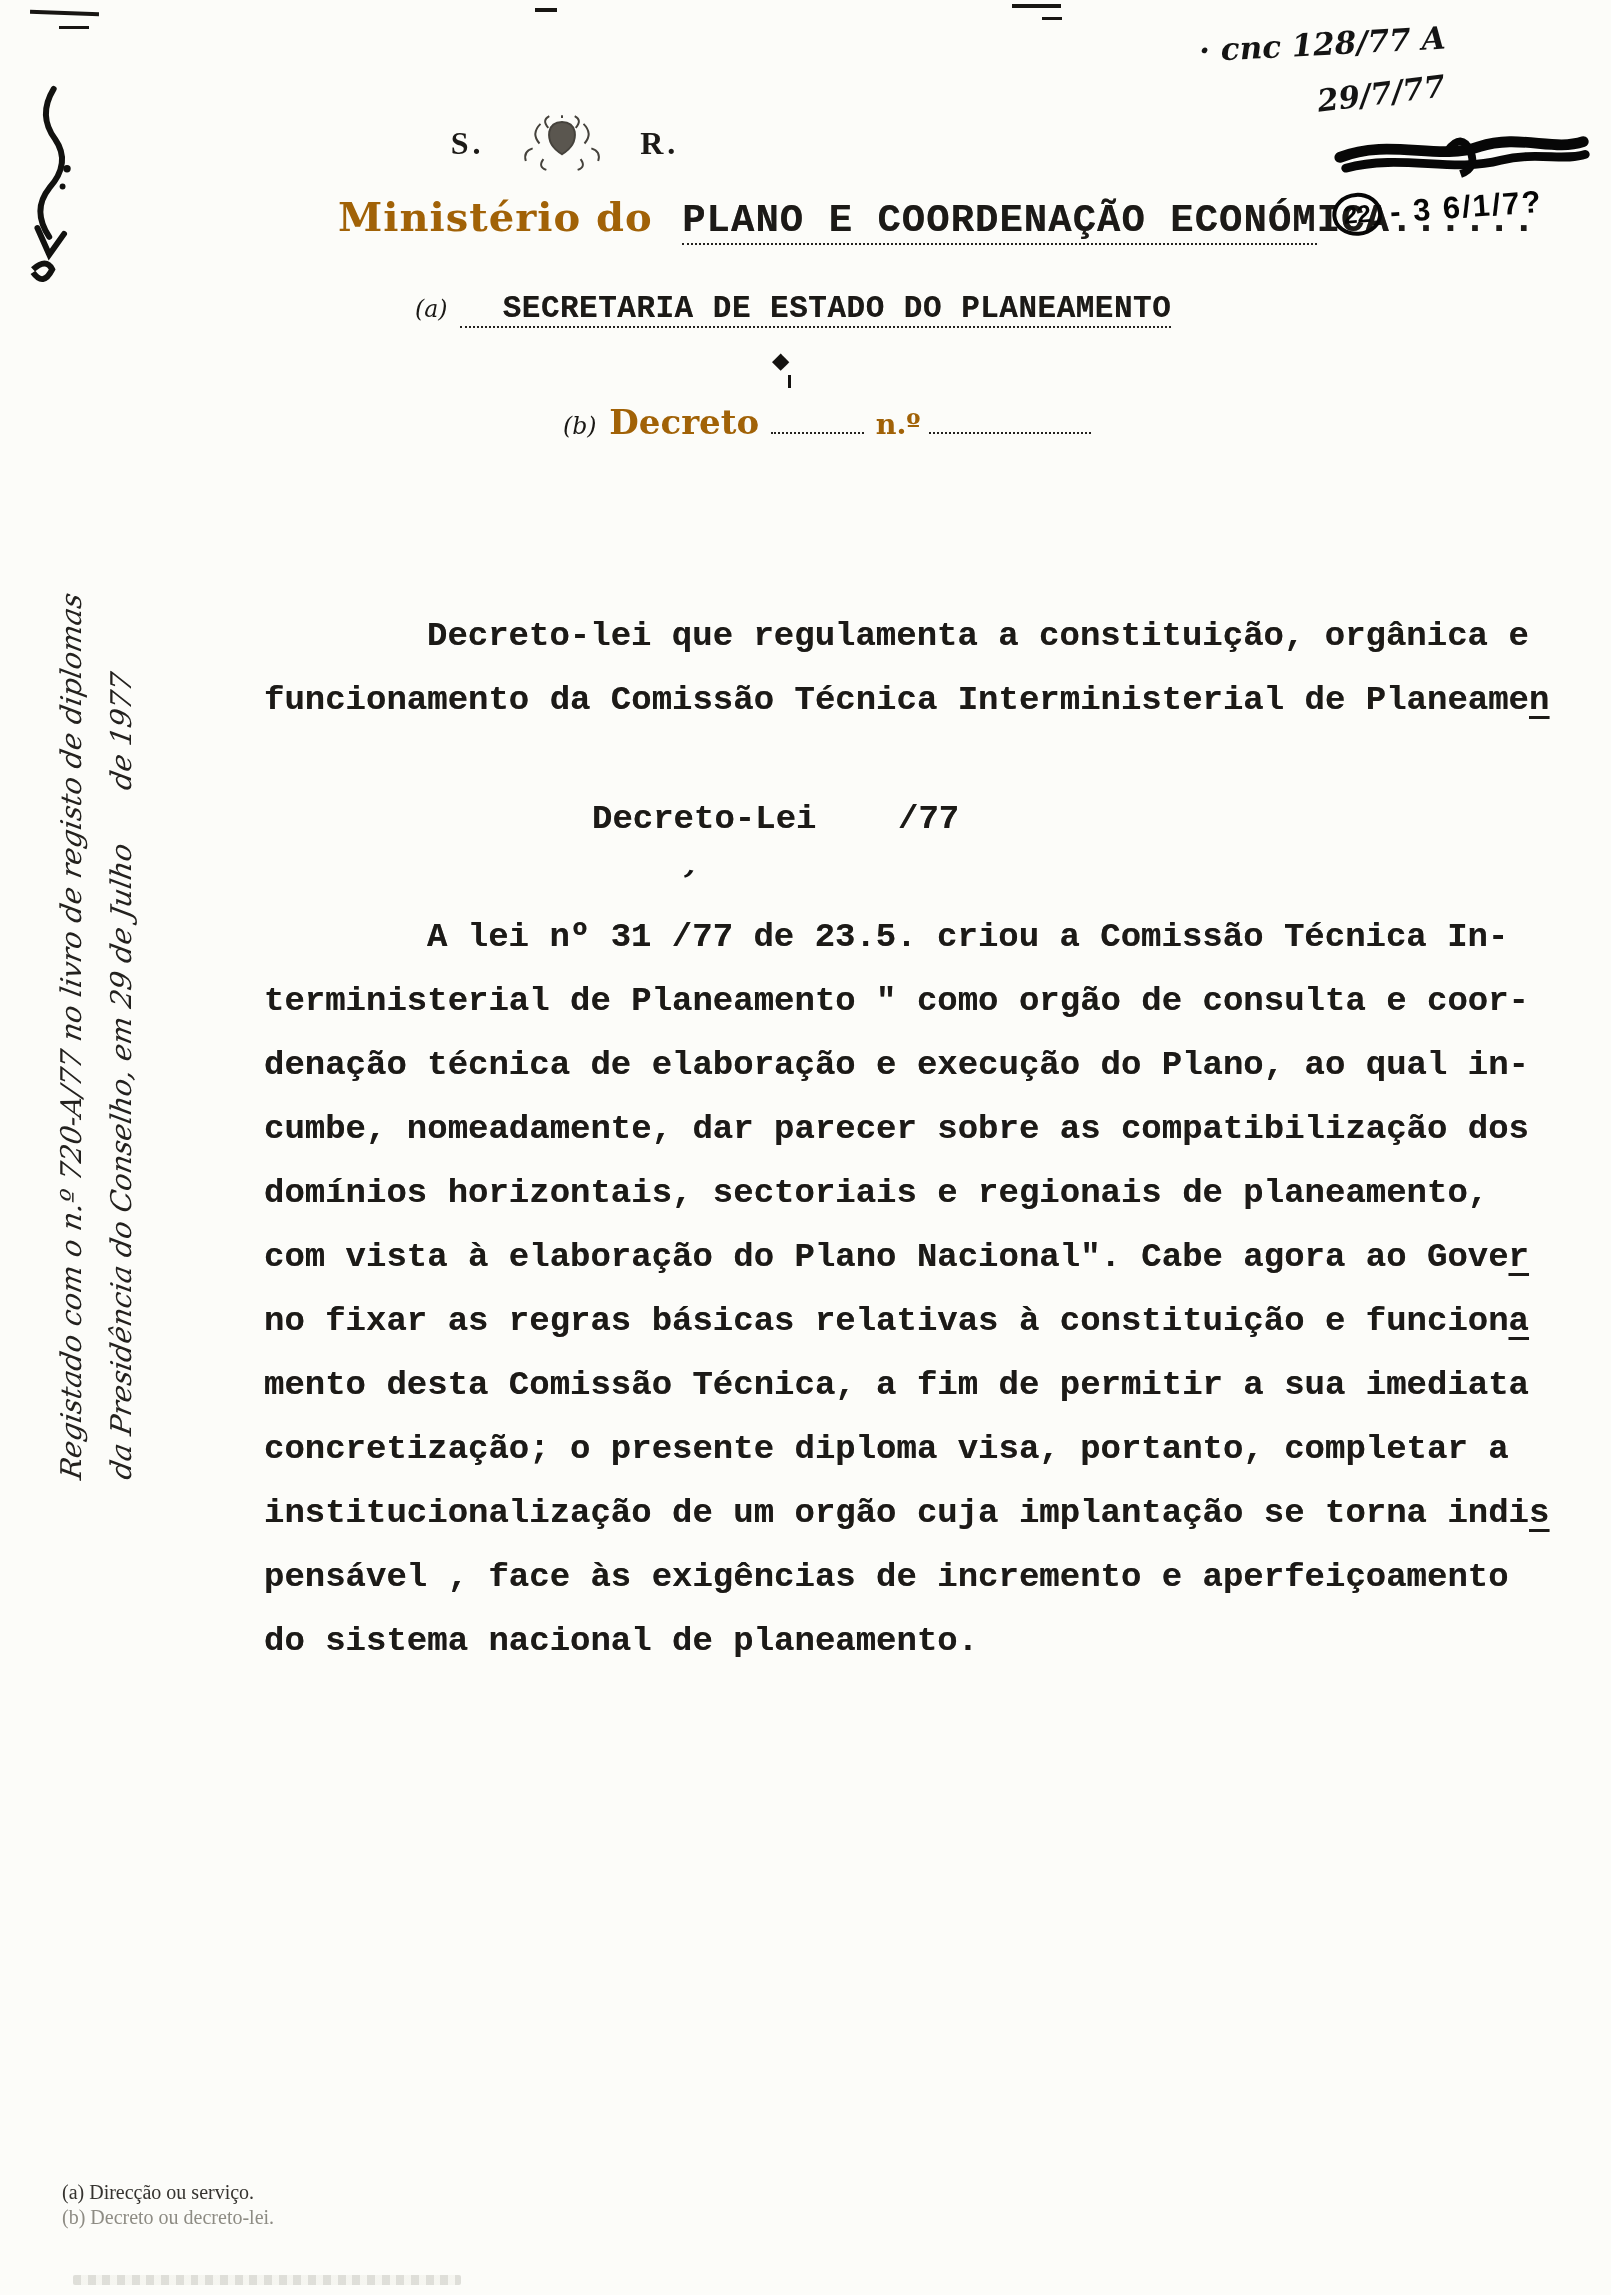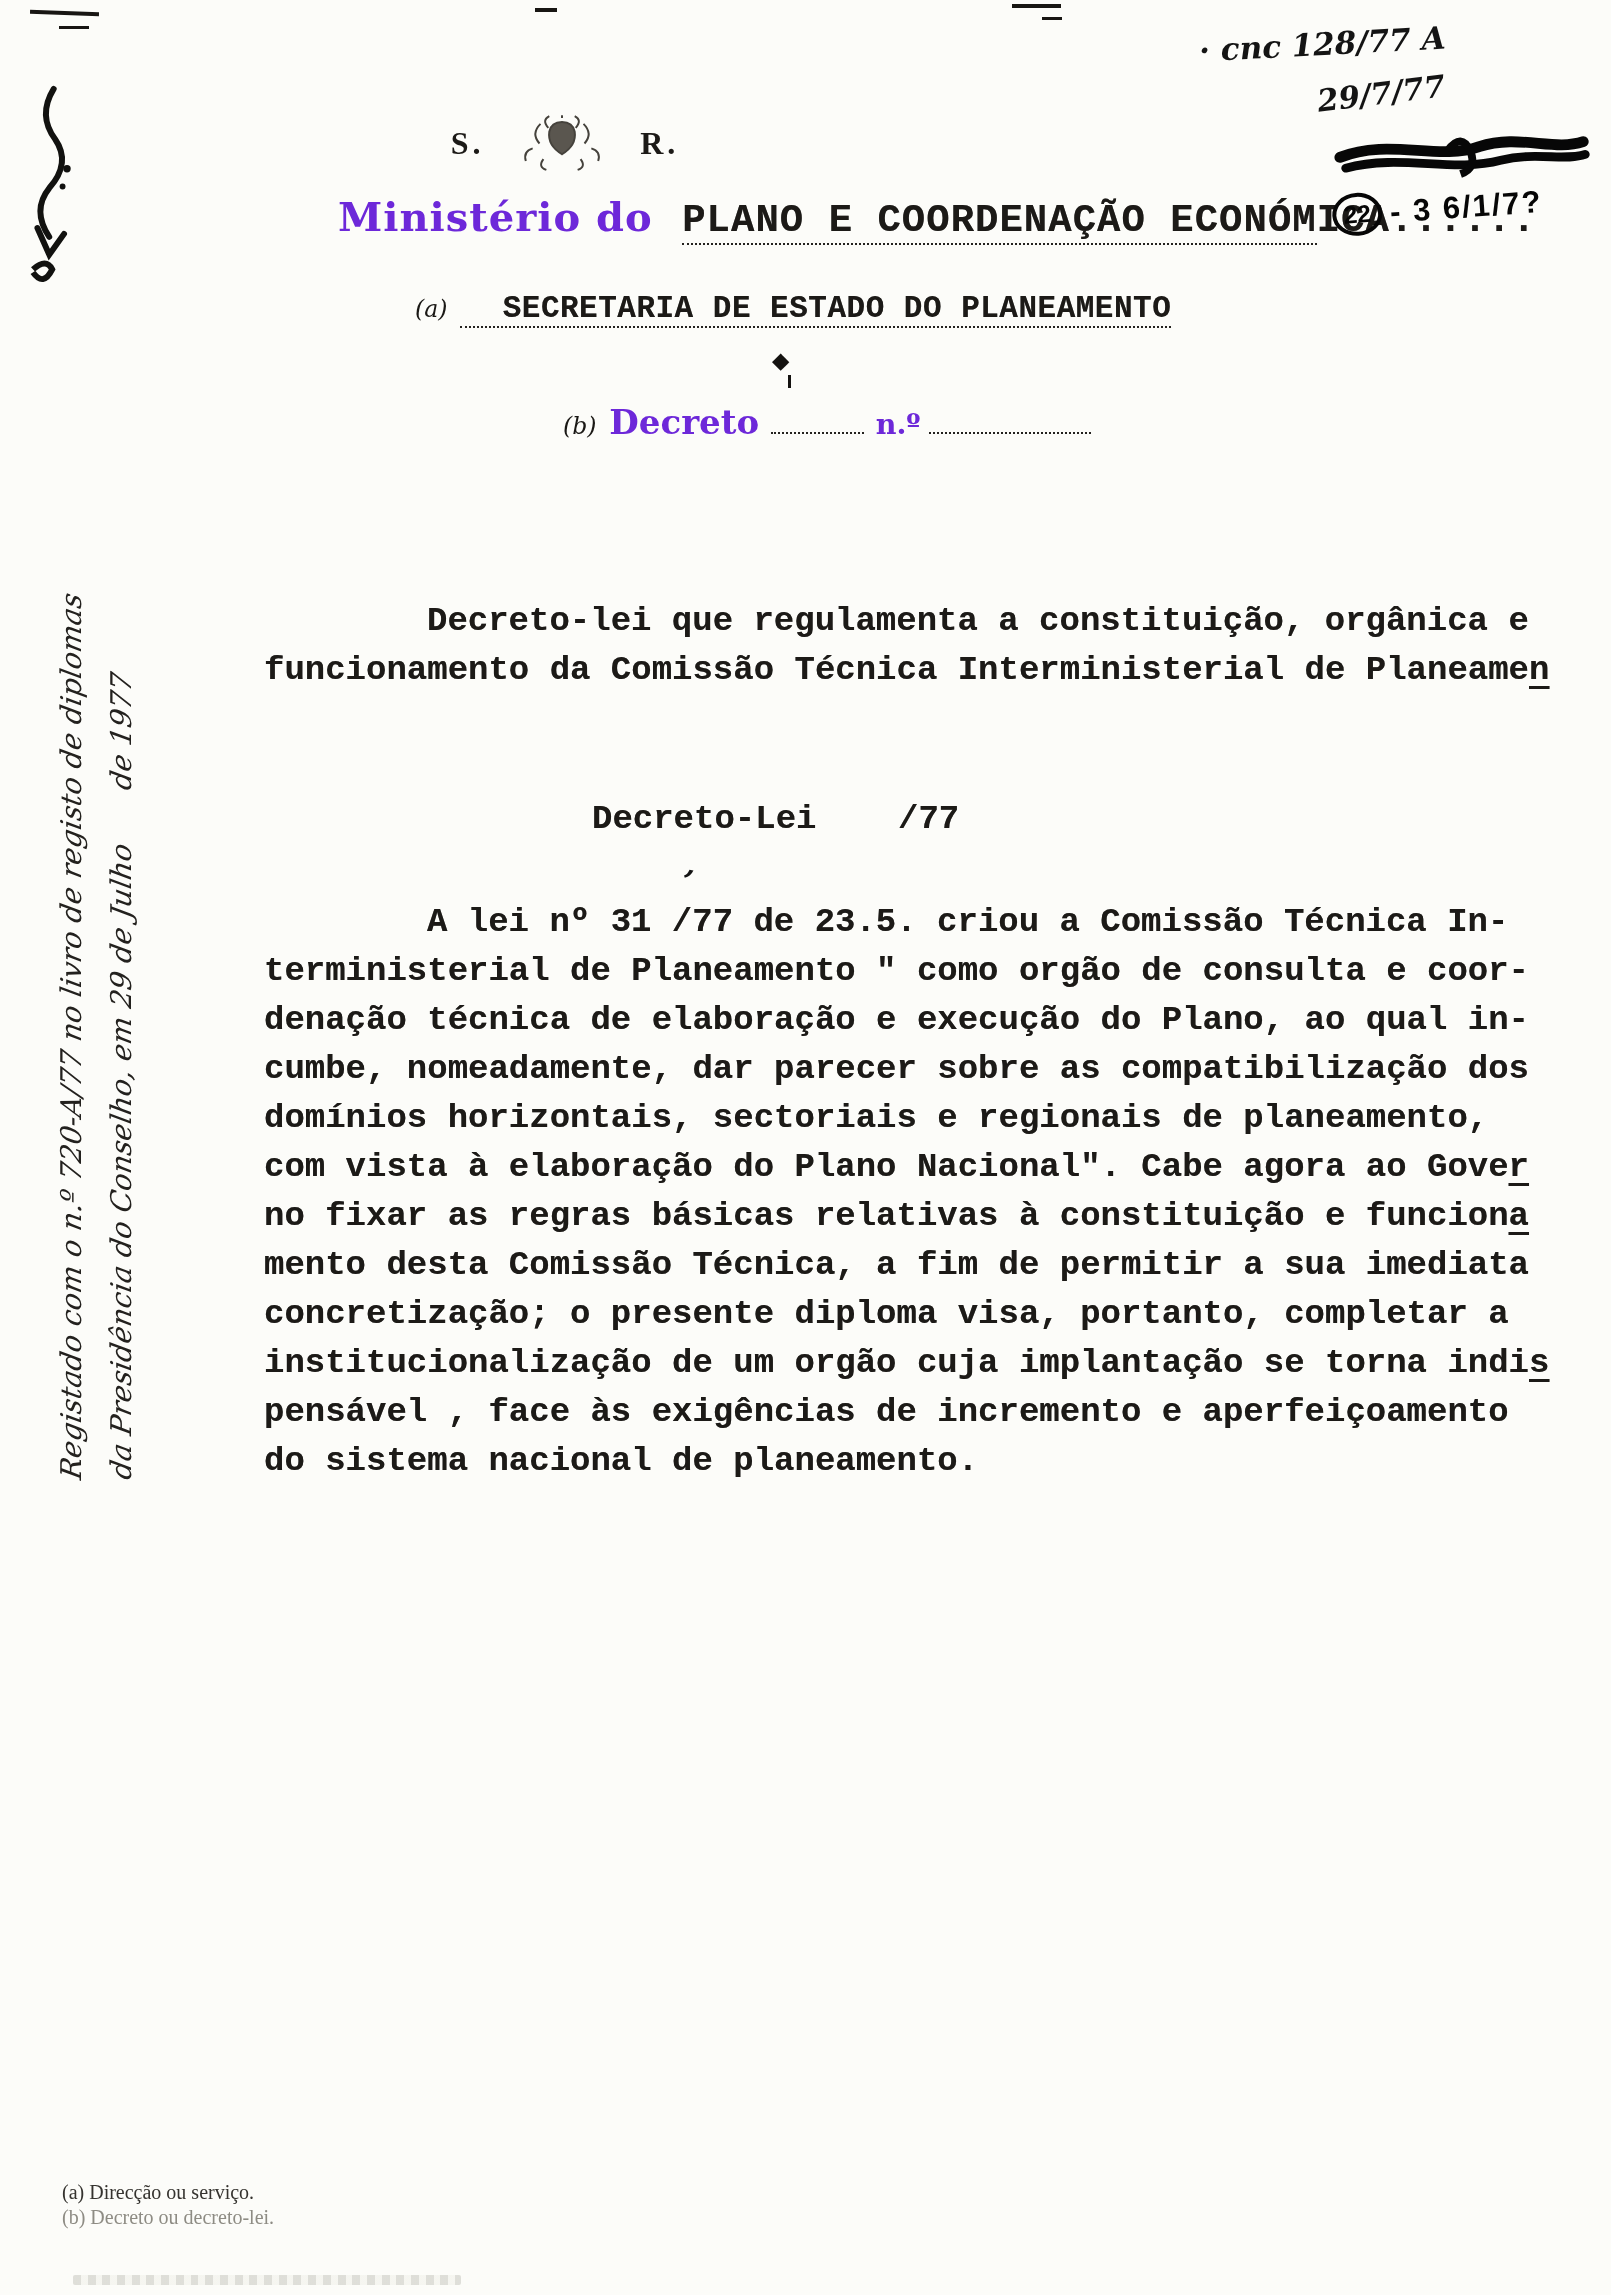--- a/index.html
+++ b/index.html
@@ -10,21 +10,21 @@
     overflow:hidden;
     color:#1c1a17;
   }
   
   .typed{
     font-family:"Liberation Mono","DejaVu Sans Mono",monospace;
     font-weight:bold;
     color:#1c1a17;
     text-shadow:0 0 0.5px rgba(10,10,10,.55);
   }
-  .print{font-family:"DejaVu Serif","Liberation Serif",serif;color:#6d28d9;}
+  .print{font-family:"DejaVu Serif","Liberation Serif",serif;color:#a16207;}
   .hand{font-family:"DejaVu Serif",serif;font-style:italic;color:#141414;}
   .sans{font-family:"Liberation Sans",sans-serif;}
 
   
   .sr-row{
     position:absolute;top:114px;left:0;width:1130px;
     display:flex;justify-content:center;align-items:center;gap:34px;
   }
   .sr-letter{font-family:"Liberation Serif",serif;font-weight:bold;font-size:32px;letter-spacing:3.9px;}
   .ministry-line{position:absolute;left:338px;top:193px;white-space:nowrap;}
@@ -43,21 +43,21 @@
   .divider-tick{position:absolute;left:788px;top:375px;width:2.5px;height:12.8px;background:#141210;}
   .field-b{position:absolute;left:563px;top:402px;white-space:nowrap;}
   .decreto-label{font-size:34px;font-weight:bold;margin-left:12.8px;}
   .numero-label{font-size:28.5px;font-weight:bold;margin-left:11.8px;}
   .leader{display:inline-block;border-bottom:2.9px dotted #24221f;height:25.5px;vertical-align:baseline;}
   .leader-1{width:93px;margin-left:11.8px;}
   .leader-2{width:162px;margin-left:8.8px;}
 
   
   .block{position:absolute;left:264px;font-size:34px;line-height:49px;}
-  .line{white-space:pre;}
+  .line{white-space:pre;margin-top:15px;}
   .indent{padding-left:163px;}
   .cont{
     text-decoration:underline;
     text-decoration-thickness:3.4px;
     text-underline-offset:6.9px;
   }
   #summary-block{top:597px;}
   #law-title{position:absolute;left:592px;top:795px;font-size:34px;line-height:49px;white-space:pre;}
   #body-block{top:898px;}
 

